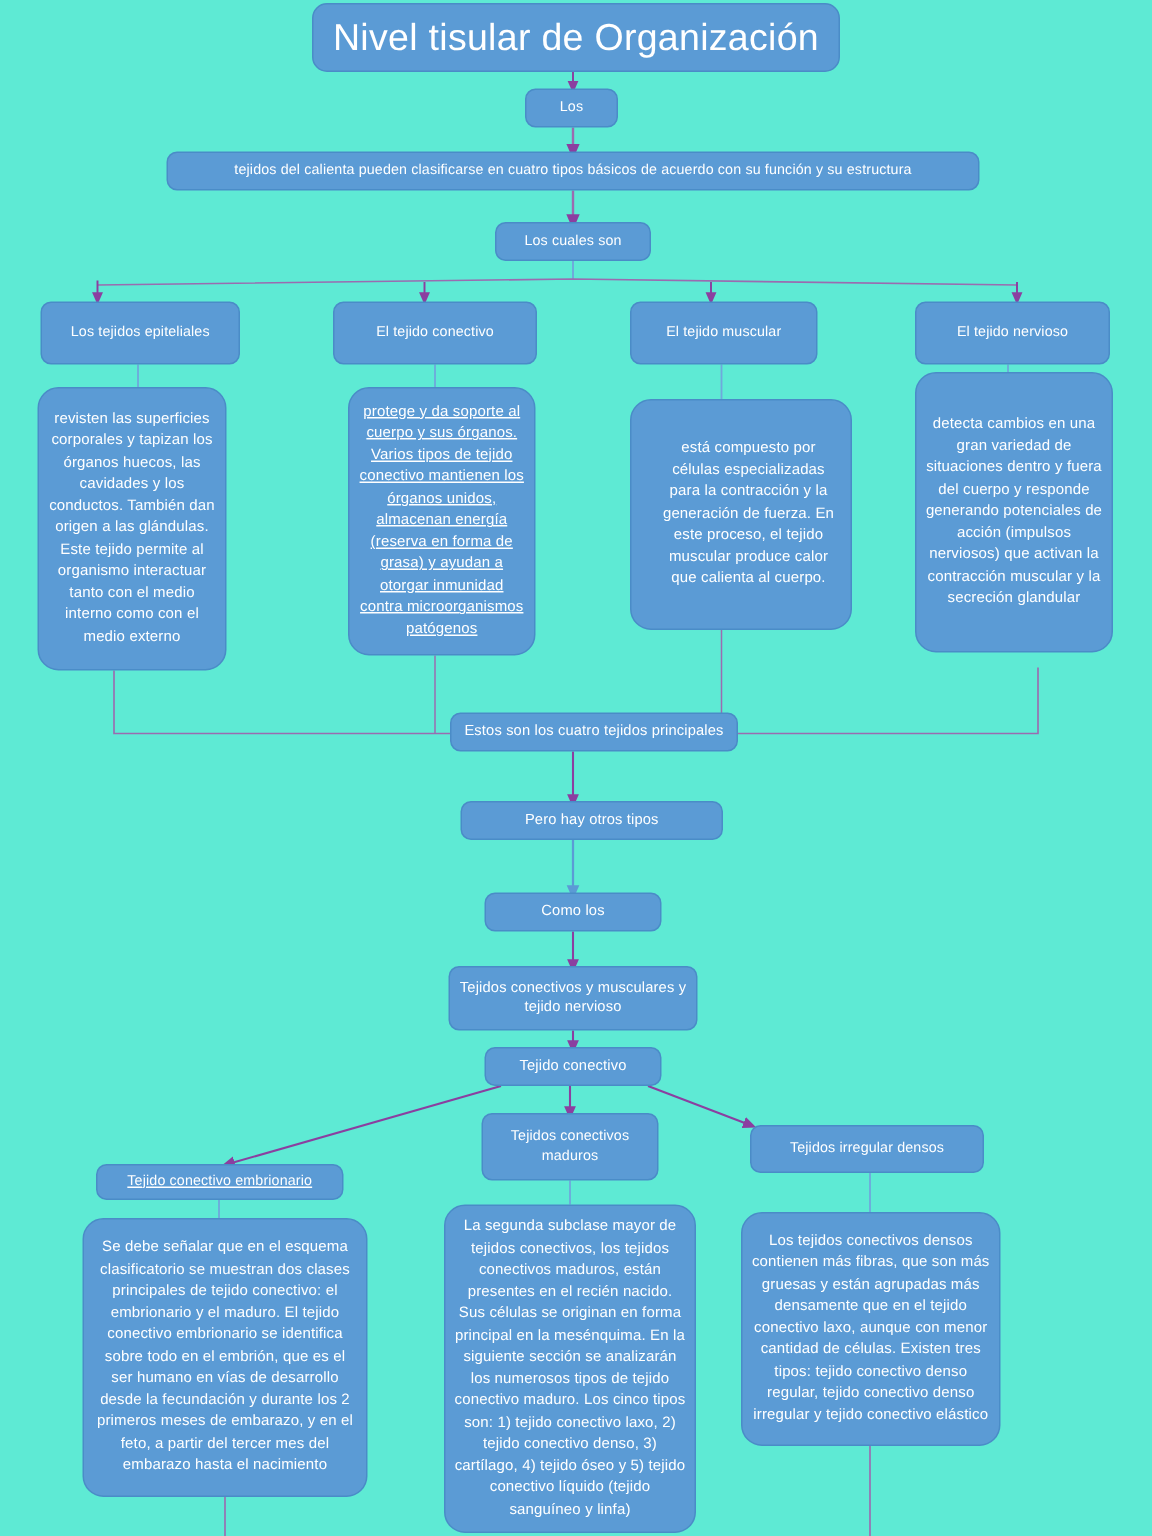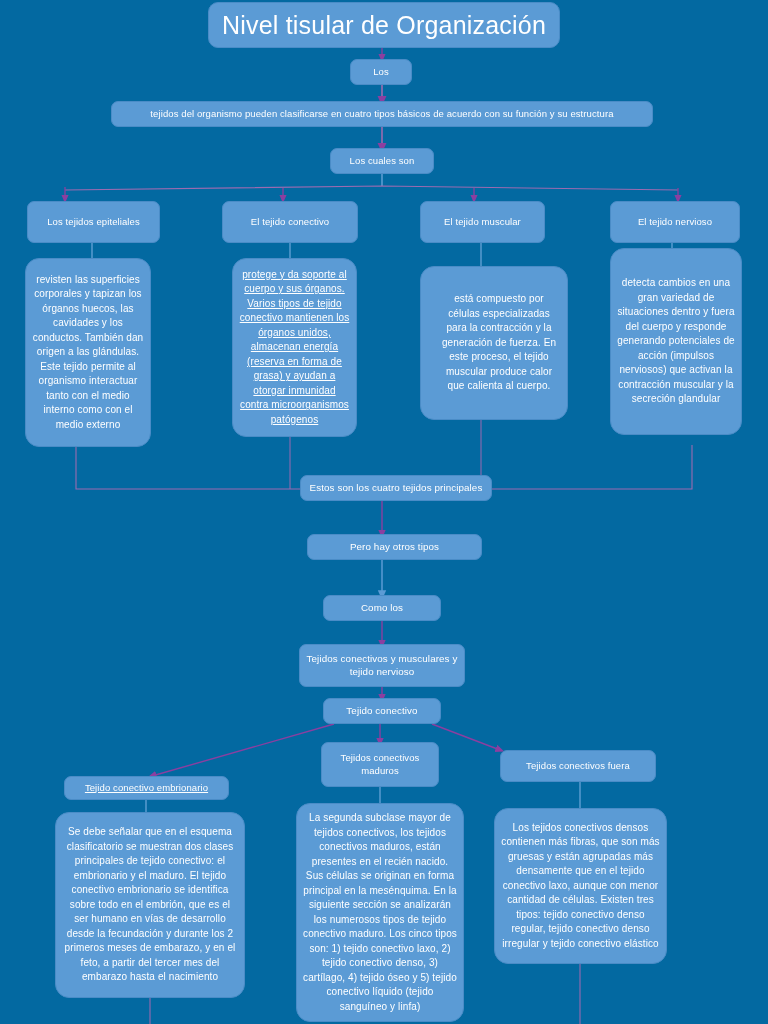--- a/index.html
+++ b/index.html
@@ -7,21 +7,21 @@
     padding: 0;
     background: #ffffff;
   }
   body {
     font-family: "Liberation Sans", sans-serif;
   }
   #canvas {
     position: relative;
     width: 768px;
     height: 1024px;
-    background: #0369a1;
+    background: #5eead4;
     overflow: hidden;
   }
   .node {
     position: absolute;
     box-sizing: border-box;
     background: #5B9BD5;
     border: 1px solid #4A8CC7;
     border-radius: 7px;
     color: #ffffff;
     display: flex;
@@ -116,21 +116,21 @@
     <path d="M580,782 L580,808" stroke="#6FA8DC" stroke-width="1.2" fill="none"></path>
 
     <path d="M150,998 L150,1024" stroke="#9B6BB0" stroke-width="1.1" fill="none"></path>
     <path d="M580,964 L580,1024" stroke="#9B6BB0" stroke-width="1.1" fill="none"></path>
   </svg>
 
   <div class="node title" style="left:208px; top:2px; width:352px; height:46px;">Nivel tisular de Organización</div>
 
   <div class="node small" style="left:350px; top:59px; width:62px; height:26px;">Los</div>
 
-  <div class="node small" style="left:111px; top:101px; width:542px; height:26px;">tejidos del organismo pueden clasificarse en cuatro tipos básicos de acuerdo con su función y su estructura</div>
+  <div class="node small" style="left:111px; top:101px; width:542px; height:26px;">tejidos del calienta pueden clasificarse en cuatro tipos básicos de acuerdo con su función y su estructura</div>
 
   <div class="node small" style="left:330px; top:148px; width:104px; height:26px;">Los cuales son</div>
 
   <div class="node small" style="left:27px; top:201px; width:133px; height:42px;">Los tejidos epiteliales</div>
   <div class="node small" style="left:222px; top:201px; width:136px; height:42px;">El tejido conectivo</div>
   <div class="node small" style="left:420px; top:201px; width:125px; height:42px;">El tejido muscular</div>
   <div class="node small" style="left:610px; top:201px; width:130px; height:42px;">El tejido nervioso</div>
 
   <div class="node body" style="left:25px; top:258px; width:126px; height:189px;">revisten las superficies corporales y tapizan los órganos huecos, las cavidades y los conductos. También dan origen a las glándulas. Este tejido permite al organismo interactuar tanto con el medio interno como con el medio externo</div>
   <div class="node body" style="left:232px; top:258px; width:125px; height:179px;text-decoration:underline;">protege y da soporte al cuerpo y sus órganos. Varios tipos de tejido conectivo mantienen los órganos unidos, almacenan energía (reserva en forma de grasa) y ayudan a otorgar inmunidad contra microorganismos patógenos</div>
@@ -142,19 +142,19 @@
   <div class="node midlabel" style="left:307px; top:534px; width:175px; height:26px;">Pero hay otros tipos</div>
 
   <div class="node midlabel" style="left:323px; top:595px; width:118px; height:26px;">Como los</div>
 
   <div class="node midlabel" style="left:299px; top:644px; width:166px; height:43px;">Tejidos conectivos y musculares y tejido nervioso</div>
 
   <div class="node midlabel" style="left:323px; top:698px; width:118px; height:26px;">Tejido conectivo</div>
 
   <div class="node small" style="left:64px; top:776px; width:165px; height:24px;text-decoration:underline;">Tejido conectivo embrionario</div>
   <div class="node small" style="left:321px; top:742px; width:118px; height:45px;">Tejidos conectivos maduros</div>
-  <div class="node small" style="left:500px; top:750px; width:156px; height:32px;">Tejidos conectivos fuera</div>
+  <div class="node small" style="left:500px; top:750px; width:156px; height:32px;">Tejidos irregular densos</div>
 
   <div class="node body" style="left:55px; top:812px; width:190px; height:186px;">Se debe señalar que en el esquema clasificatorio se muestran dos clases principales de tejido conectivo: el embrionario y el maduro. El tejido conectivo embrionario se identifica sobre todo en el embrión, que es el ser humano en vías de desarrollo desde la fecundación y durante los 2 primeros meses de embarazo, y en el feto, a partir del tercer mes del embarazo hasta el nacimiento</div>
   <div class="node body" style="left:296px; top:803px; width:168px; height:219px;">La segunda subclase mayor de tejidos conectivos, los tejidos conectivos maduros, están presentes en el recién nacido. Sus células se originan en forma principal en la mesénquima. En la siguiente sección se analizarán los numerosos tipos de tejido conectivo maduro. Los cinco tipos son: 1) tejido conectivo laxo, 2) tejido conectivo denso, 3) cartílago, 4) tejido óseo y 5) tejido conectivo líquido (tejido sanguíneo y linfa)</div>
   <div class="node body" style="left:494px; top:808px; width:173px; height:156px;">Los tejidos conectivos densos contienen más fibras, que son más gruesas y están agrupadas más densamente que en el tejido conectivo laxo, aunque con menor cantidad de células. Existen tres tipos: tejido conectivo denso regular, tejido conectivo denso irregular y tejido conectivo elástico</div>
 
 </div>
 
 </body></html>

